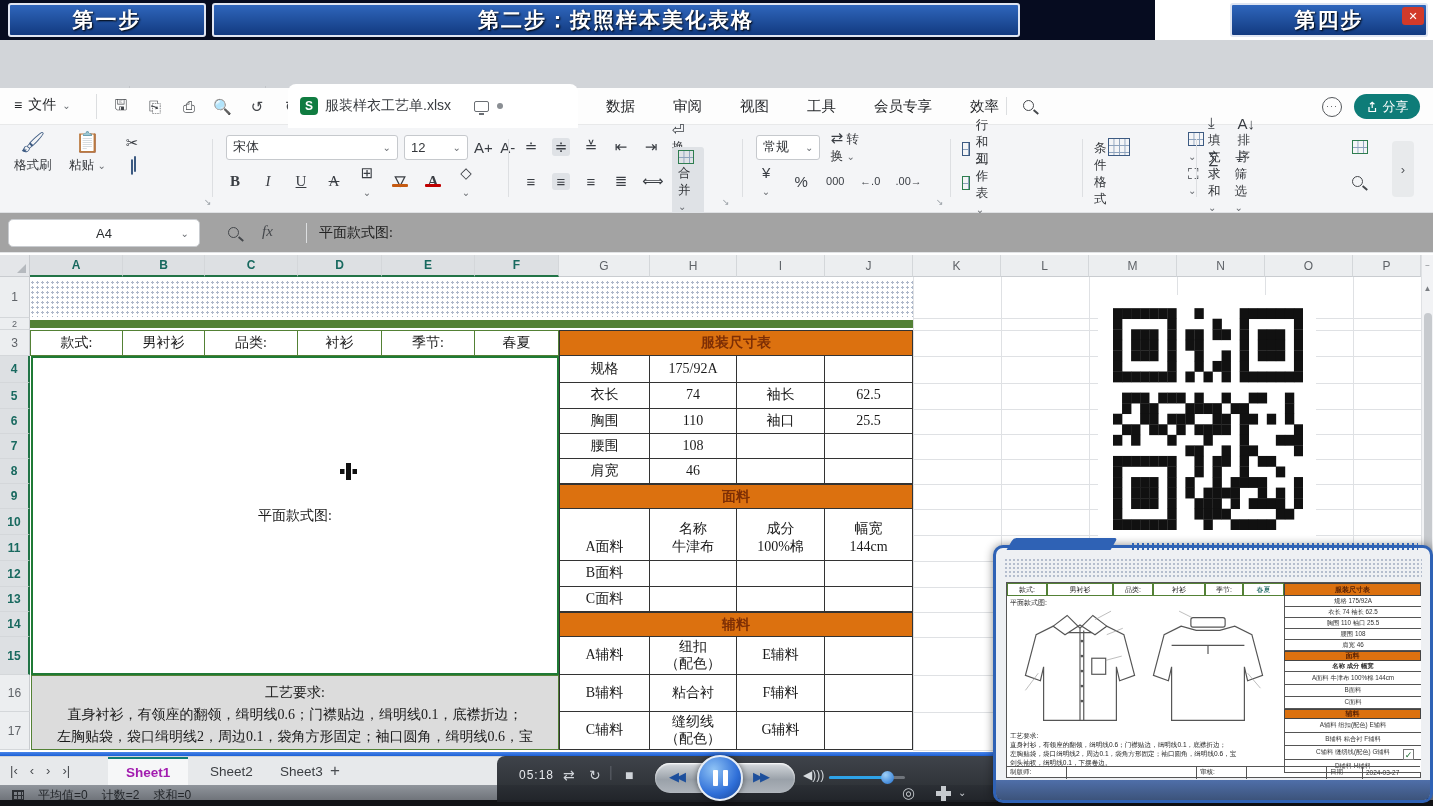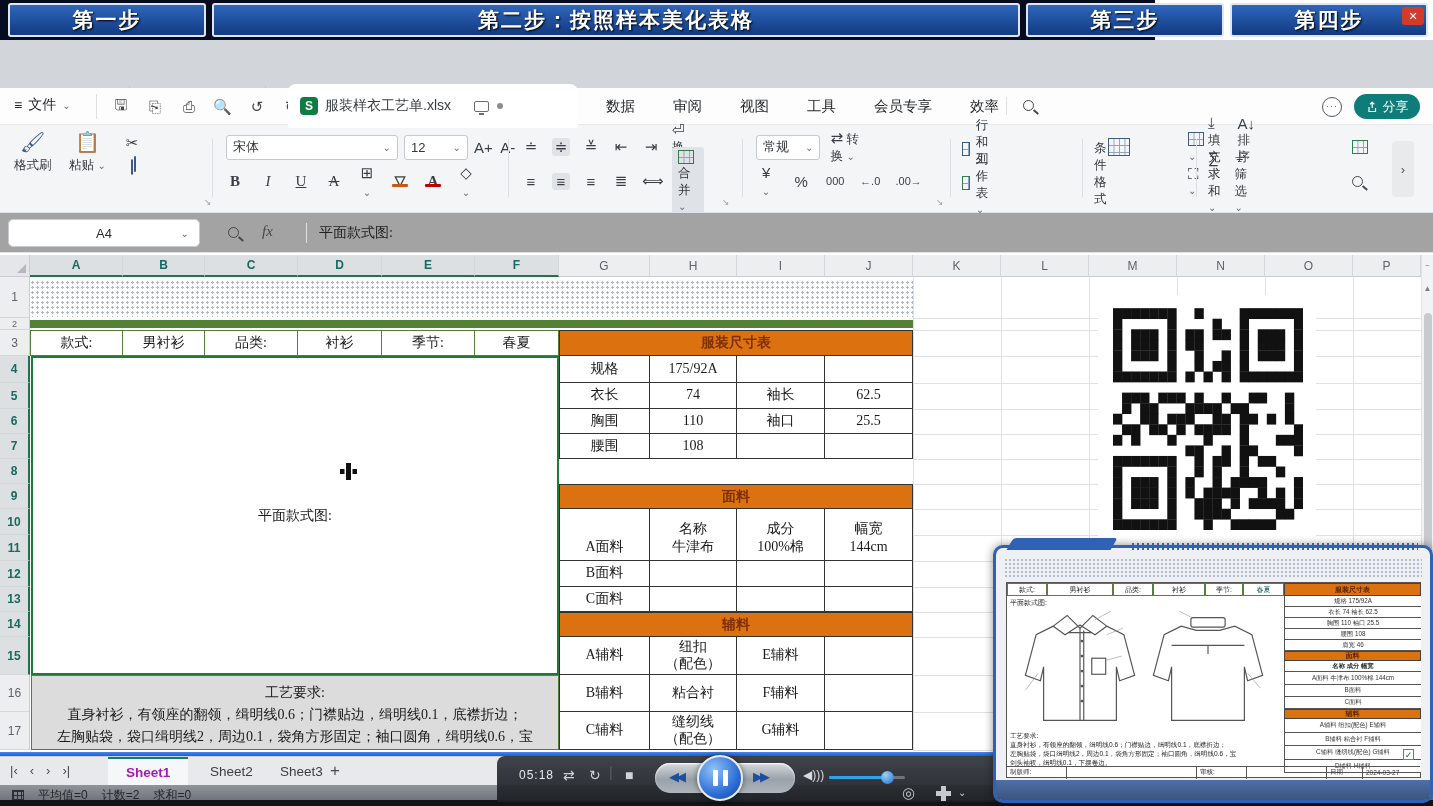--- a/index.html
+++ b/index.html
@@ -161,21 +161,20 @@
   .pbottom{position:absolute;left:0;top:232px;width:434px;height:20px;background:linear-gradient(#33589c,#1d3866);border-radius:0 0 6px 6px;opacity:.85}
 </style>
 </head>
 <body>
 
 <div class="screen">
 
   <div class="banner">
     <div class="bstep" style="left:8px;width:198px">第一步</div>
     <div class="bstep" style="left:212px;width:808px">第二步：按照样本美化表格</div>
-    <div class="bstep" style="left:1026px;width:198px">第三步</div>
     <div class="bstep" style="left:1230px;width:198px">第四步</div>
     <div class="bbadge">✕</div>
   </div>
 
   <div class="titlebar">
     <div class="apptab" style="left:8px">
       <span class="sqicon wlogo">W</span>
       <span>WPS Office</span>
     </div>
     <div class="apptab" style="left:146px">
@@ -494,20 +493,26 @@
   </div>
   <div class="srow serif" style="top:409px;height:25px">
     <span class="scell w-g">胸围</span>
       <span class="scell w-h">110</span>
       <span class="scell w-i">袖口</span>
       <span class="scell w-j">25.5</span>
   </div>
   <div class="srow serif" style="top:434px;height:25px">
     <span class="scell w-g">腰围</span>
       <span class="scell w-h">108</span>
+      <span class="scell w-i"></span>
+      <span class="scell w-j"></span>
+  </div>
+  <div class="srow serif" style="top:459px;height:25px">
+    <span class="scell w-g">肩宽</span>
+      <span class="scell w-h">46</span>
       <span class="scell w-i"></span>
       <span class="scell w-j"></span>
   </div>
   <div class="abs orangehdr serif" style="left:559px;top:484px;width:354px;height:25px">面料</div>
   <div class="srow serif" style="top:509px;height:42px">
     <span class="scell w-g"></span>
       <span class="scell w-h">名称</span>
       <span class="scell w-i">成分</span>
       <span class="scell w-j">幅宽</span>
   </div>

